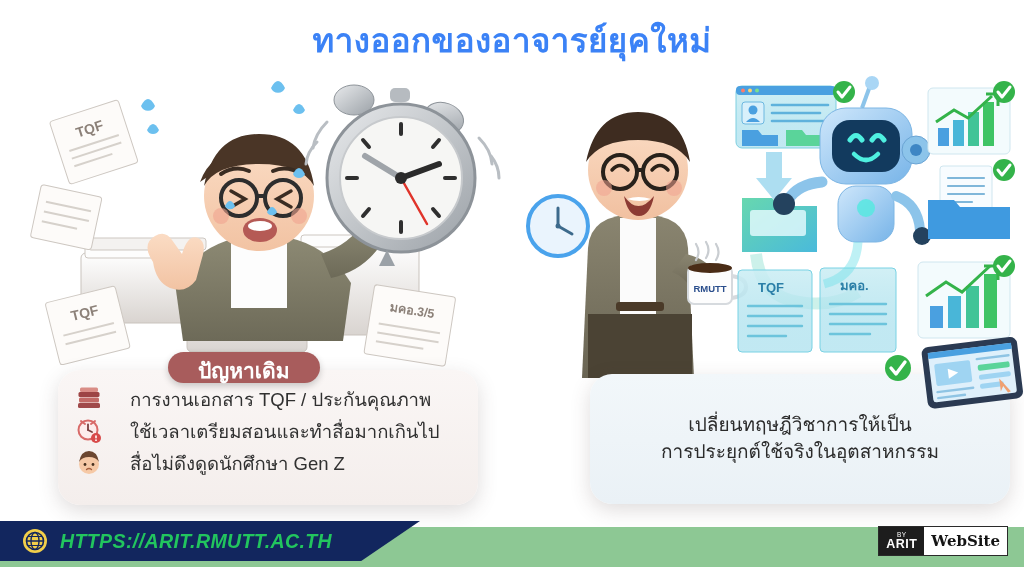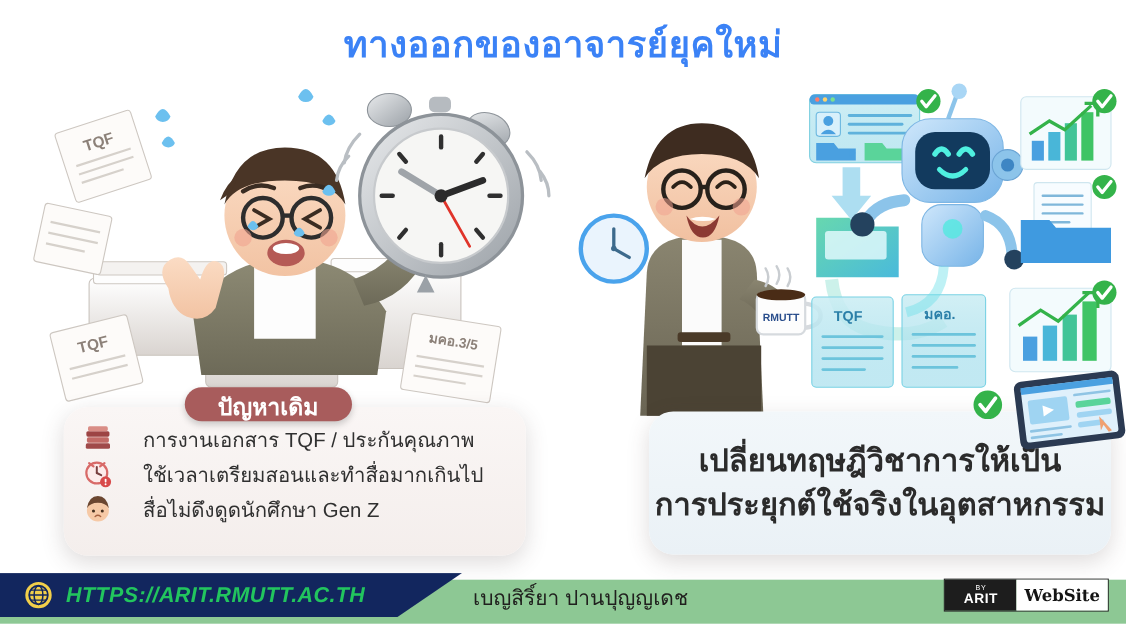--- a/index.html
+++ b/index.html
@@ -61,22 +61,22 @@
   .plist { list-style:none; padding:16px 0 0 18px; }
   .pitem {
     display:flex; align-items:flex-end; gap:28px;
     margin-bottom:6px;
     font-size:18.5px; color:#303030; line-height:1.3;
   }
   .pitem .emo { width:26px; height:26px; flex:none; }
 
   
   .goal-line {
-    font-size:28px; color:#2b2b2b; 
-    line-height:1.42; white-space:nowrap;font-weight:bold;
+    font-size:19px; color:#2b2b2b; 
+    line-height:1.42; white-space:nowrap;
   }
 
   
   .footer { position:absolute; left:0; bottom:0; width:100%; height:58px; z-index:20; }
   .footer-green {
     position:absolute; left:0; bottom:9px; width:100%; height:40px;
     background:#8dc894;
   }
   .footer-navy {
     position:absolute; left:0; bottom:15px; width:420px; height:40px;
@@ -93,21 +93,21 @@
     font-size:19px; color:#20201e; white-space:nowrap;
   }
   .brand {
     position:absolute; right:16px; bottom:20px;
     display:flex; align-items:stretch; height:30px;
     border:1px solid #2a2a2a;
   }
   .brand-black {
     background:#1d1d1d; color:#ffffff;
     display:flex; flex-direction:column; align-items:center; justify-content:center;
-    padding:1px 17px; line-height:1;
+    padding:1px 7px; line-height:1;
   }
   .brand-by   { font-size:6.5px; letter-spacing:.5px; }
   .brand-arit { font-size:12.5px; font-weight:700; letter-spacing:.5px; }
   .brand-white {
     background:#ffffff; color:#141414;
     display:flex; align-items:center; padding:0 7px;
     font-family:"DejaVu Serif", serif;
     font-weight:700; font-size:15px;
   }
 </style>
@@ -497,21 +497,20 @@
       <svg width="26" height="26" viewBox="0 0 26 26" xmlns="http://www.w3.org/2000/svg">
         <circle cx="13" cy="13" r="12" fill="#f2cf4a"></circle>
         <circle cx="13" cy="13" r="8.5" fill="none" stroke="#12265e" stroke-width="1.6"></circle>
         <ellipse cx="13" cy="13" rx="4" ry="8.5" fill="none" stroke="#12265e" stroke-width="1.4"></ellipse>
         <line x1="4.5" y1="13" x2="21.5" y2="13" stroke="#12265e" stroke-width="1.4"></line>
         <line x1="6" y1="8.5" x2="20" y2="8.5" stroke="#12265e" stroke-width="1.2"></line>
         <line x1="6" y1="17.5" x2="20" y2="17.5" stroke="#12265e" stroke-width="1.2"></line>
       </svg>
       <span class="url-text">HTTPS://ARIT.RMUTT.AC.TH</span>
     </div>
-    <div class="presenter">เบญสิริ์ยา  ปานปุญญเดช</div>
     <div class="brand">
       <div class="brand-black">
         <span class="brand-by">BY</span>
         <span class="brand-arit">ARIT</span>
       </div>
       <div class="brand-white">WebSite</div>
     </div>
   </div>
 
 </div>

